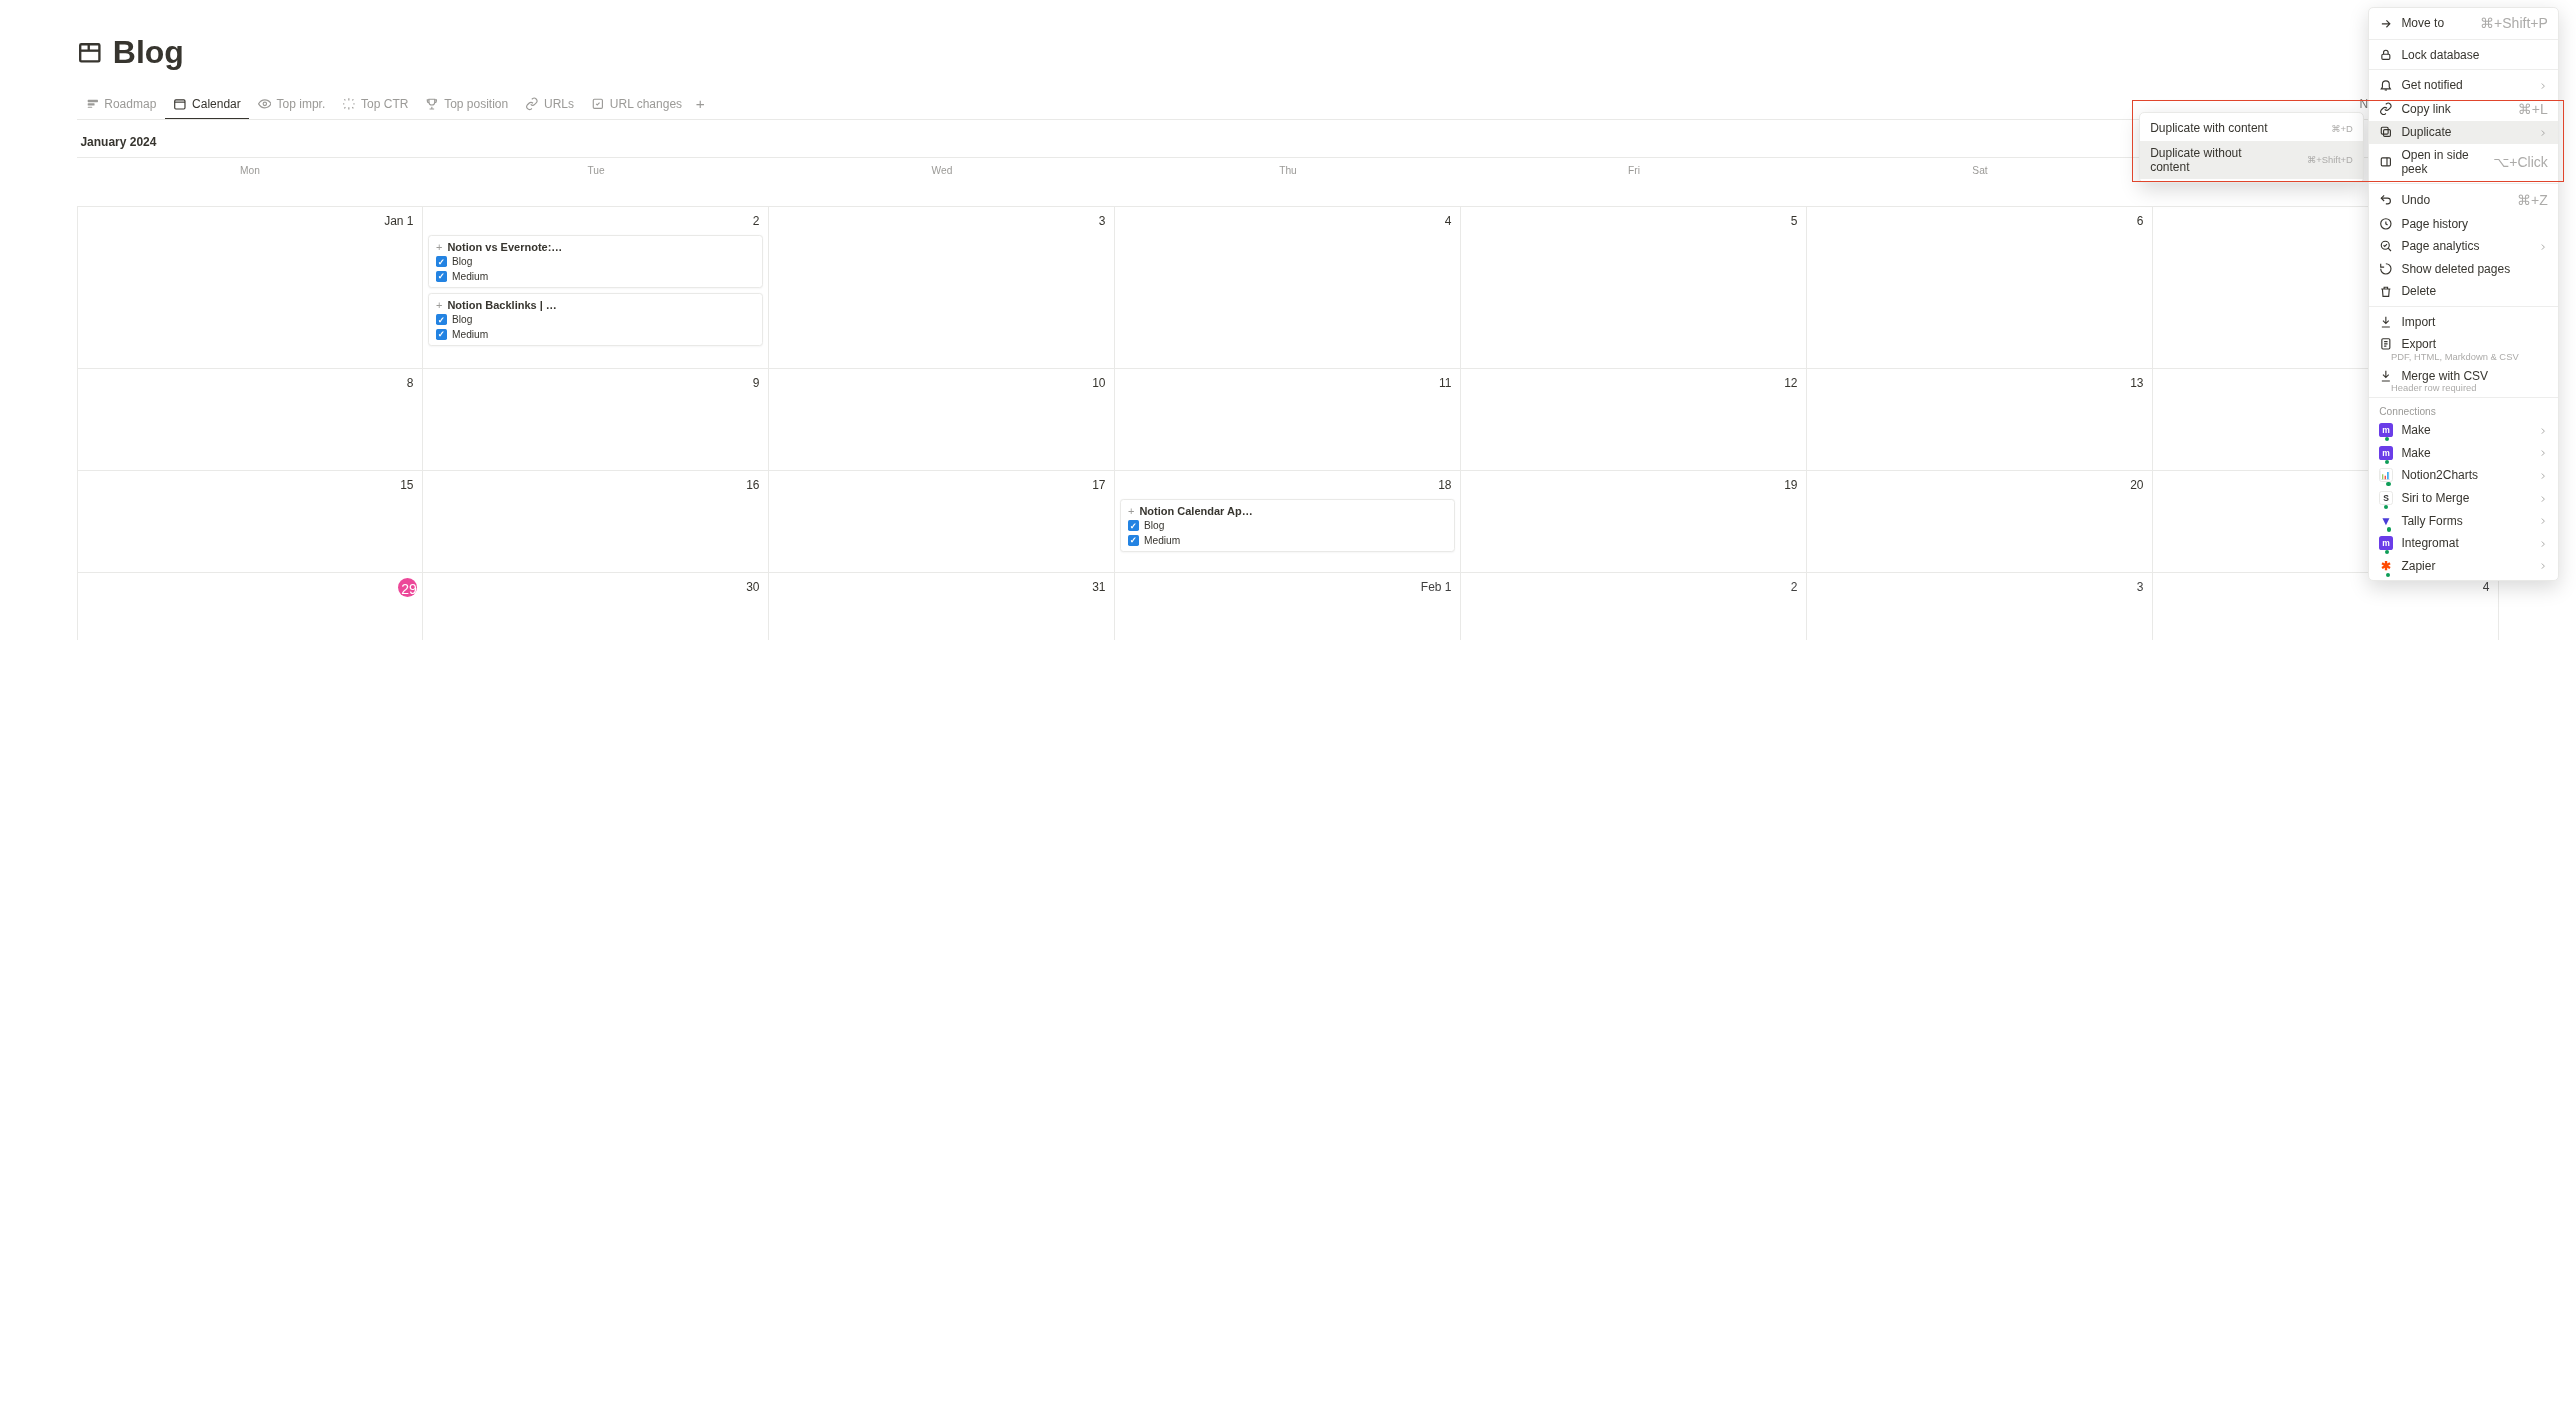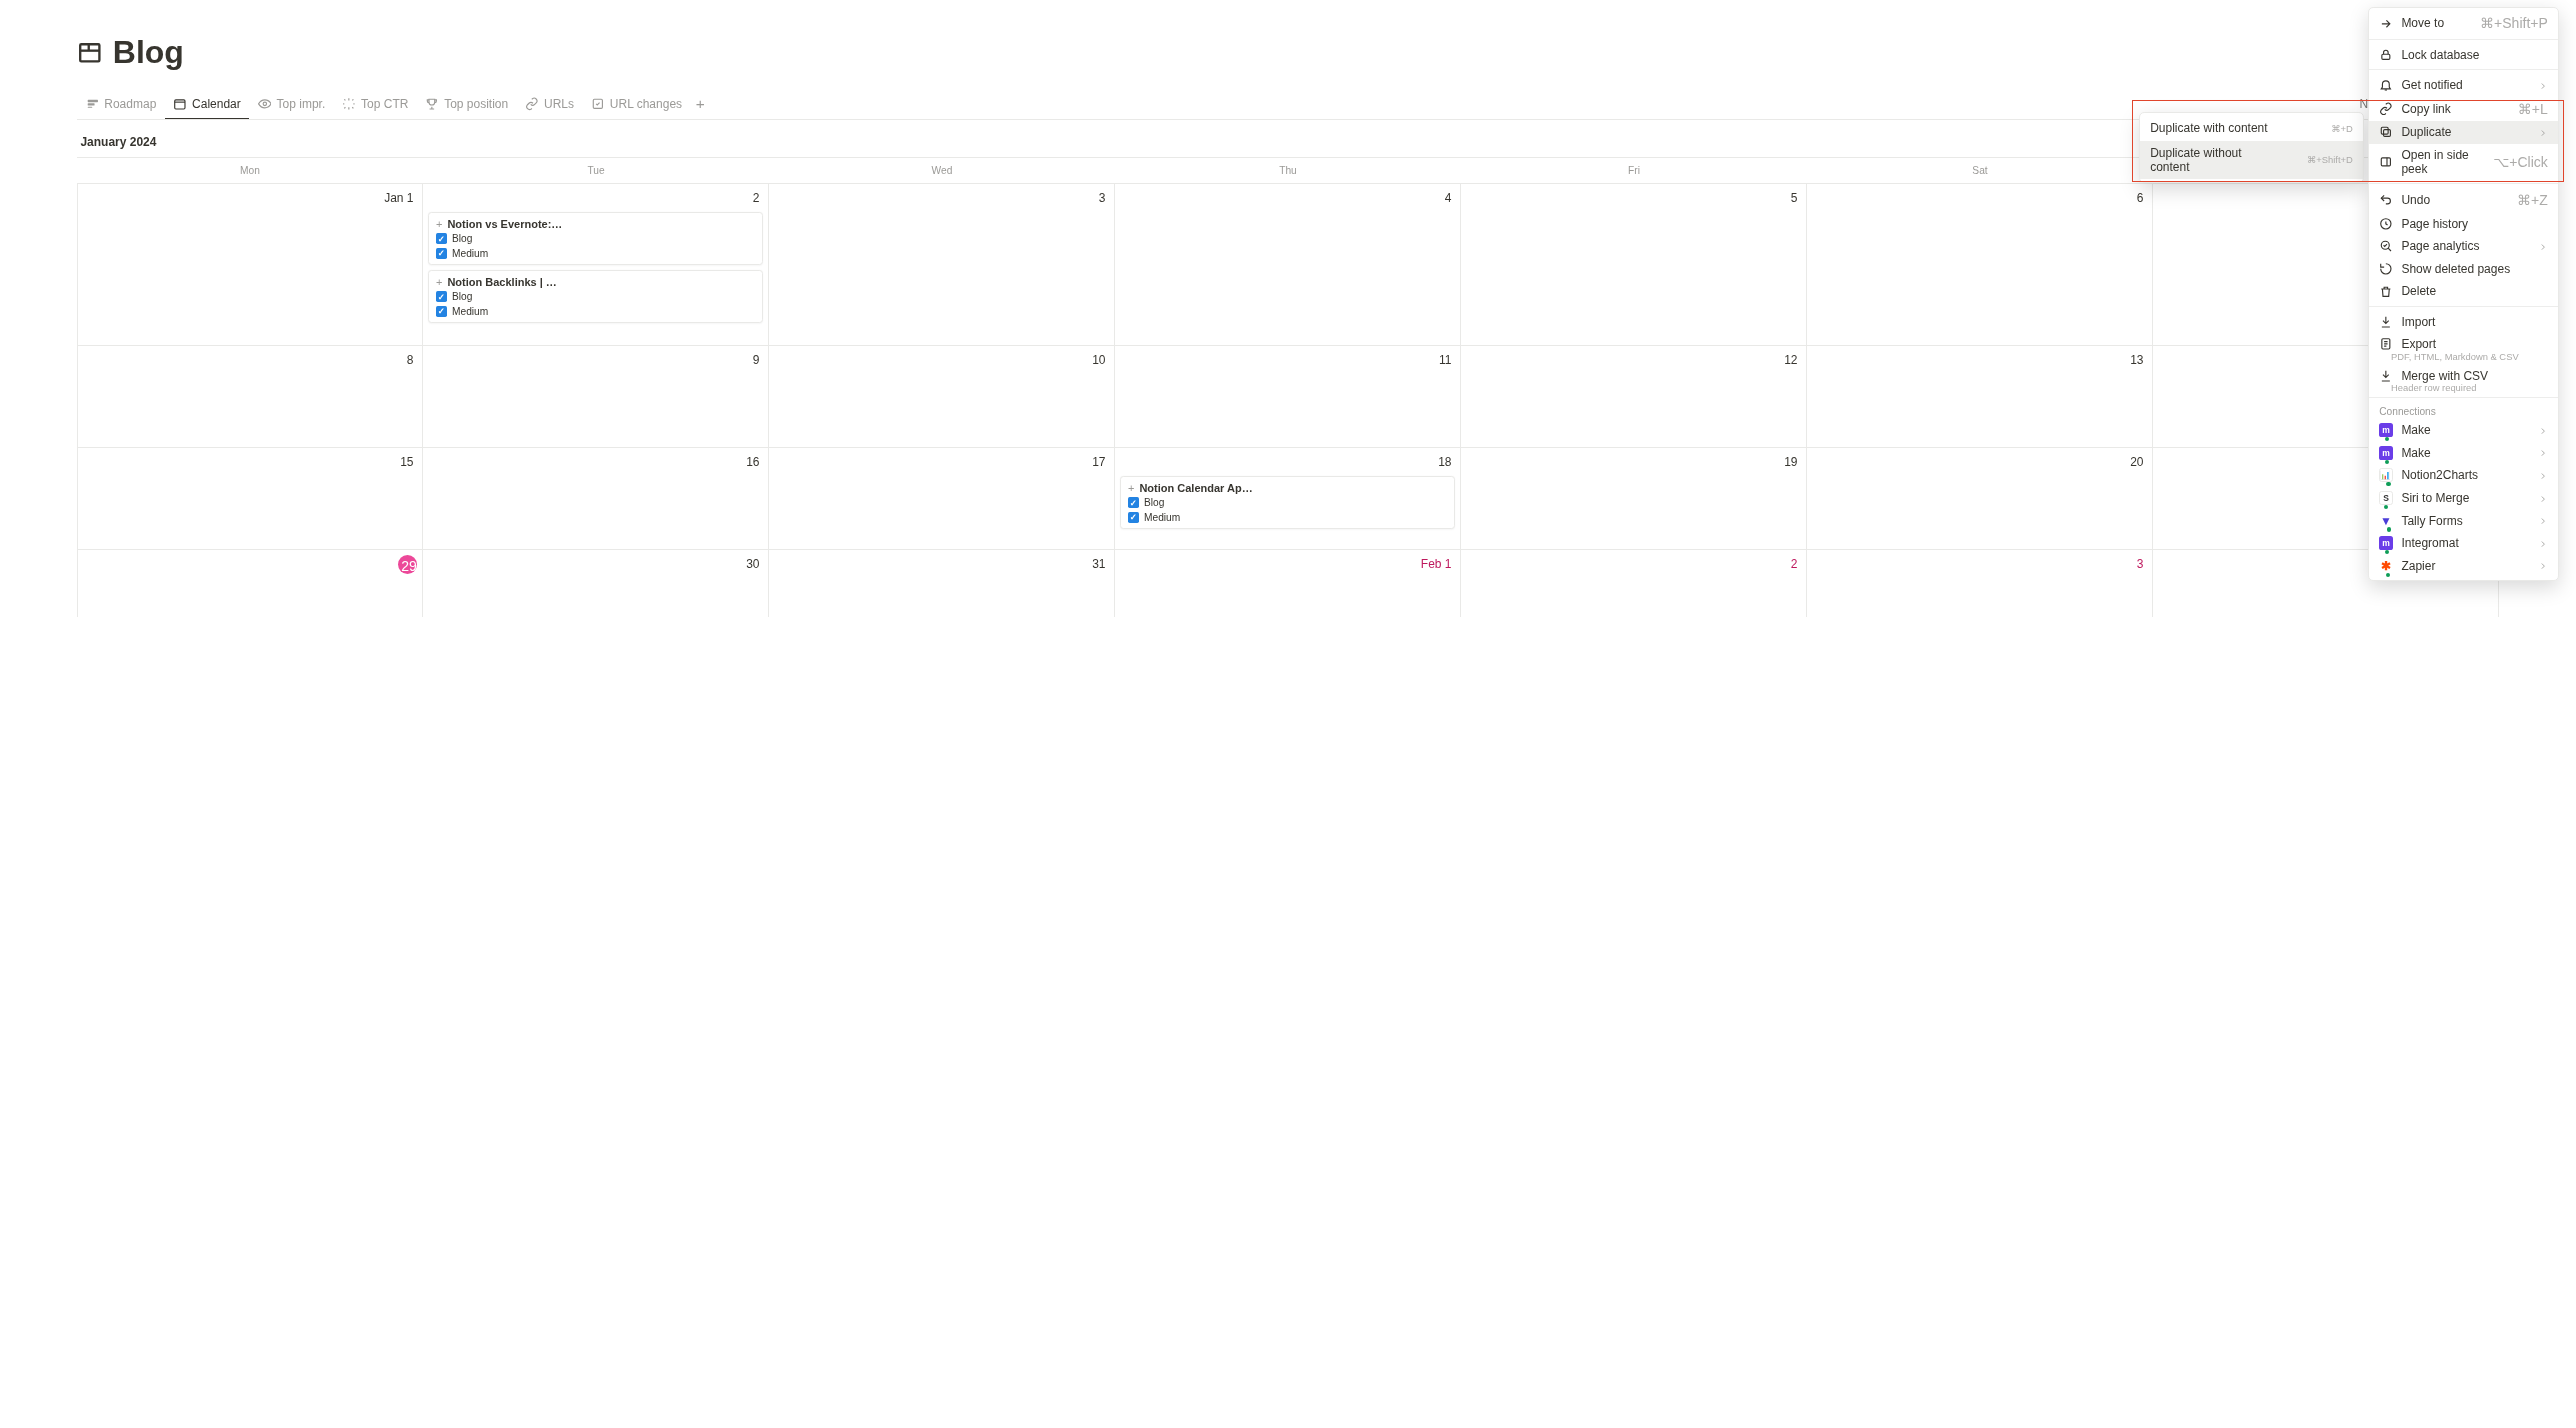--- a/index.html
+++ b/index.html
@@ -94,21 +94,21 @@
     padding: 5.1px;
     position: relative;
   }
   .cell:first-child { border-left: 0.9px solid #e9e9e7; }
   .date-num {
     text-align: right;
     font-size: 12px;
     padding: 1.7px 3.4px;
     color: #37352f;
   }
-  .date-num.muted { color: #be185d; }
+  .date-num.muted { color: #404040; }
   .date-num.today-circle {
     display:inline-block;
     float:right;
     background:#ec4899;
     color:#fff;
     border-radius:50%;
     width:19px; height:19px;
     line-height:19px;
     text-align:center;
     font-size:14px;
@@ -333,21 +333,21 @@
     <div class="dayhead">
       <div>Mon</div>
       <div>Tue</div>
       <div>Wed</div>
       <div>Thu</div>
       <div>Fri</div>
       <div>Sat</div>
       <div>Sun</div>
     </div>
 
-    <div class="week" style="min-height:162px;">
+    <div class="week" style="min-height:162px;margin-top:23px;">
       <div class="cell">
           <div class="date-num">Jan 1</div>
         </div>
       <div class="cell">
         <div class="date-num">2</div>
         <div class="event">
           <div class="et">
               <span class="plus">+</span>
               <span>Notion vs Evernote:…</span>
             </div>

